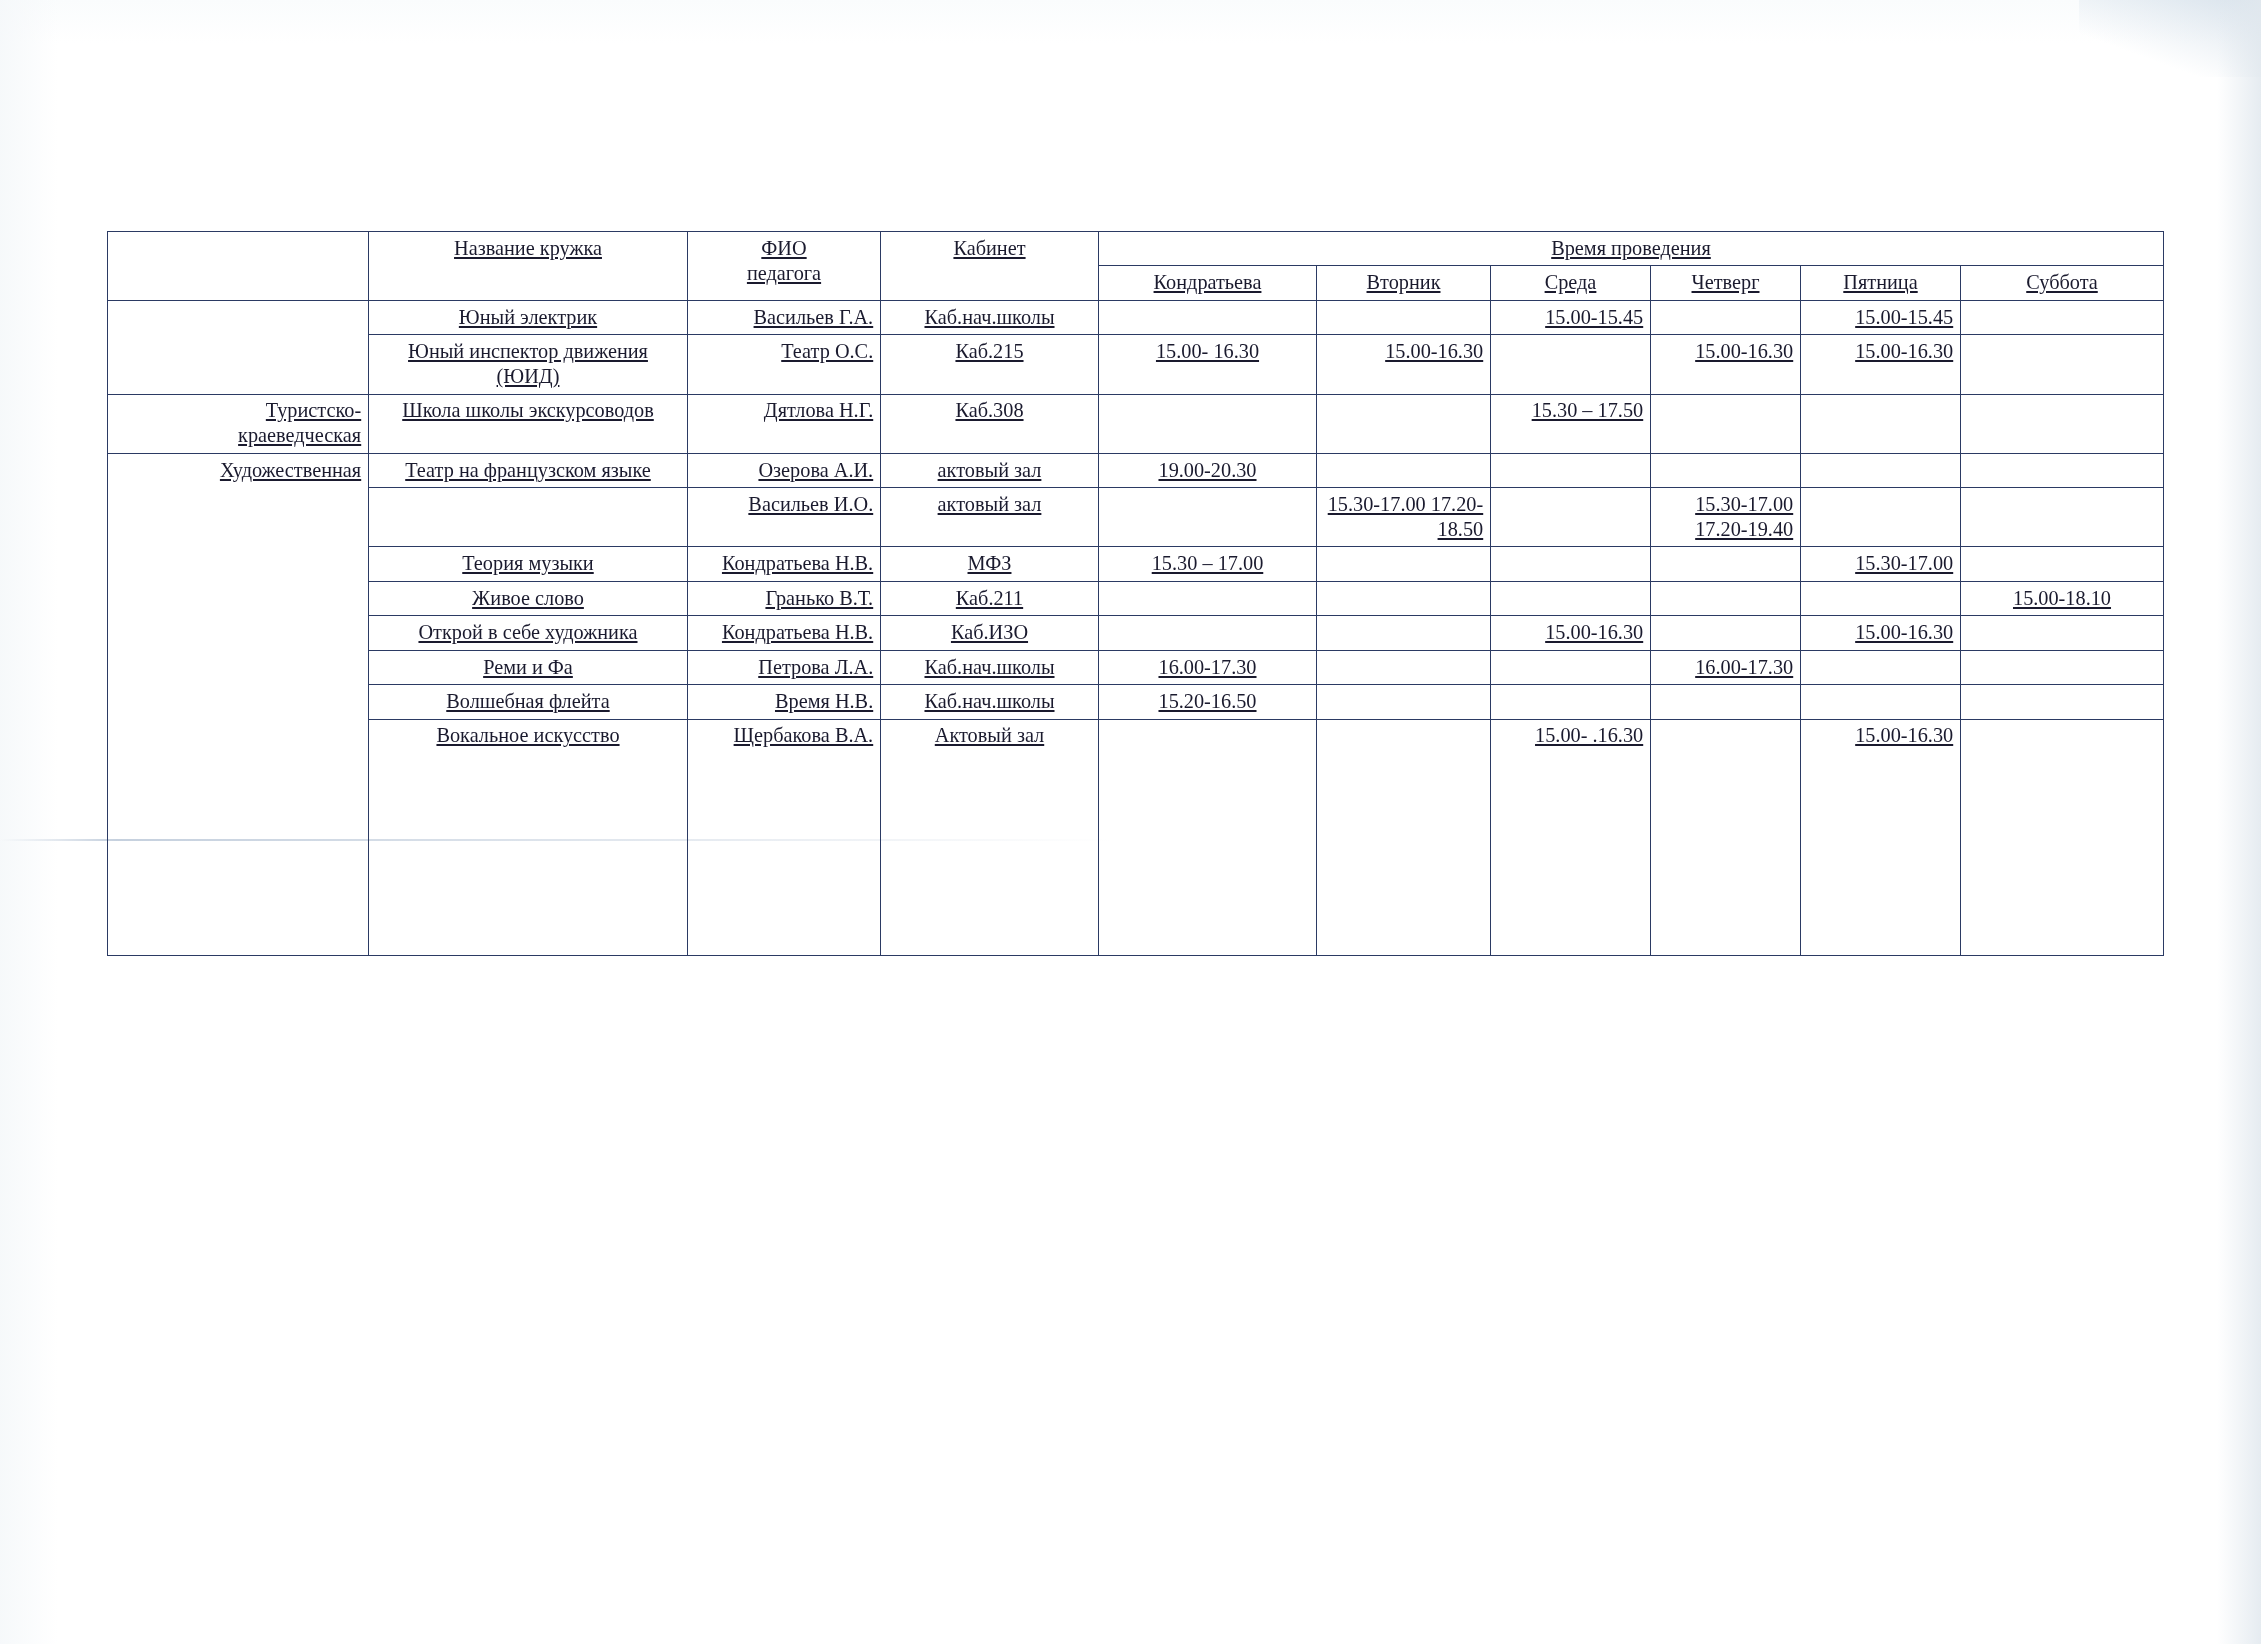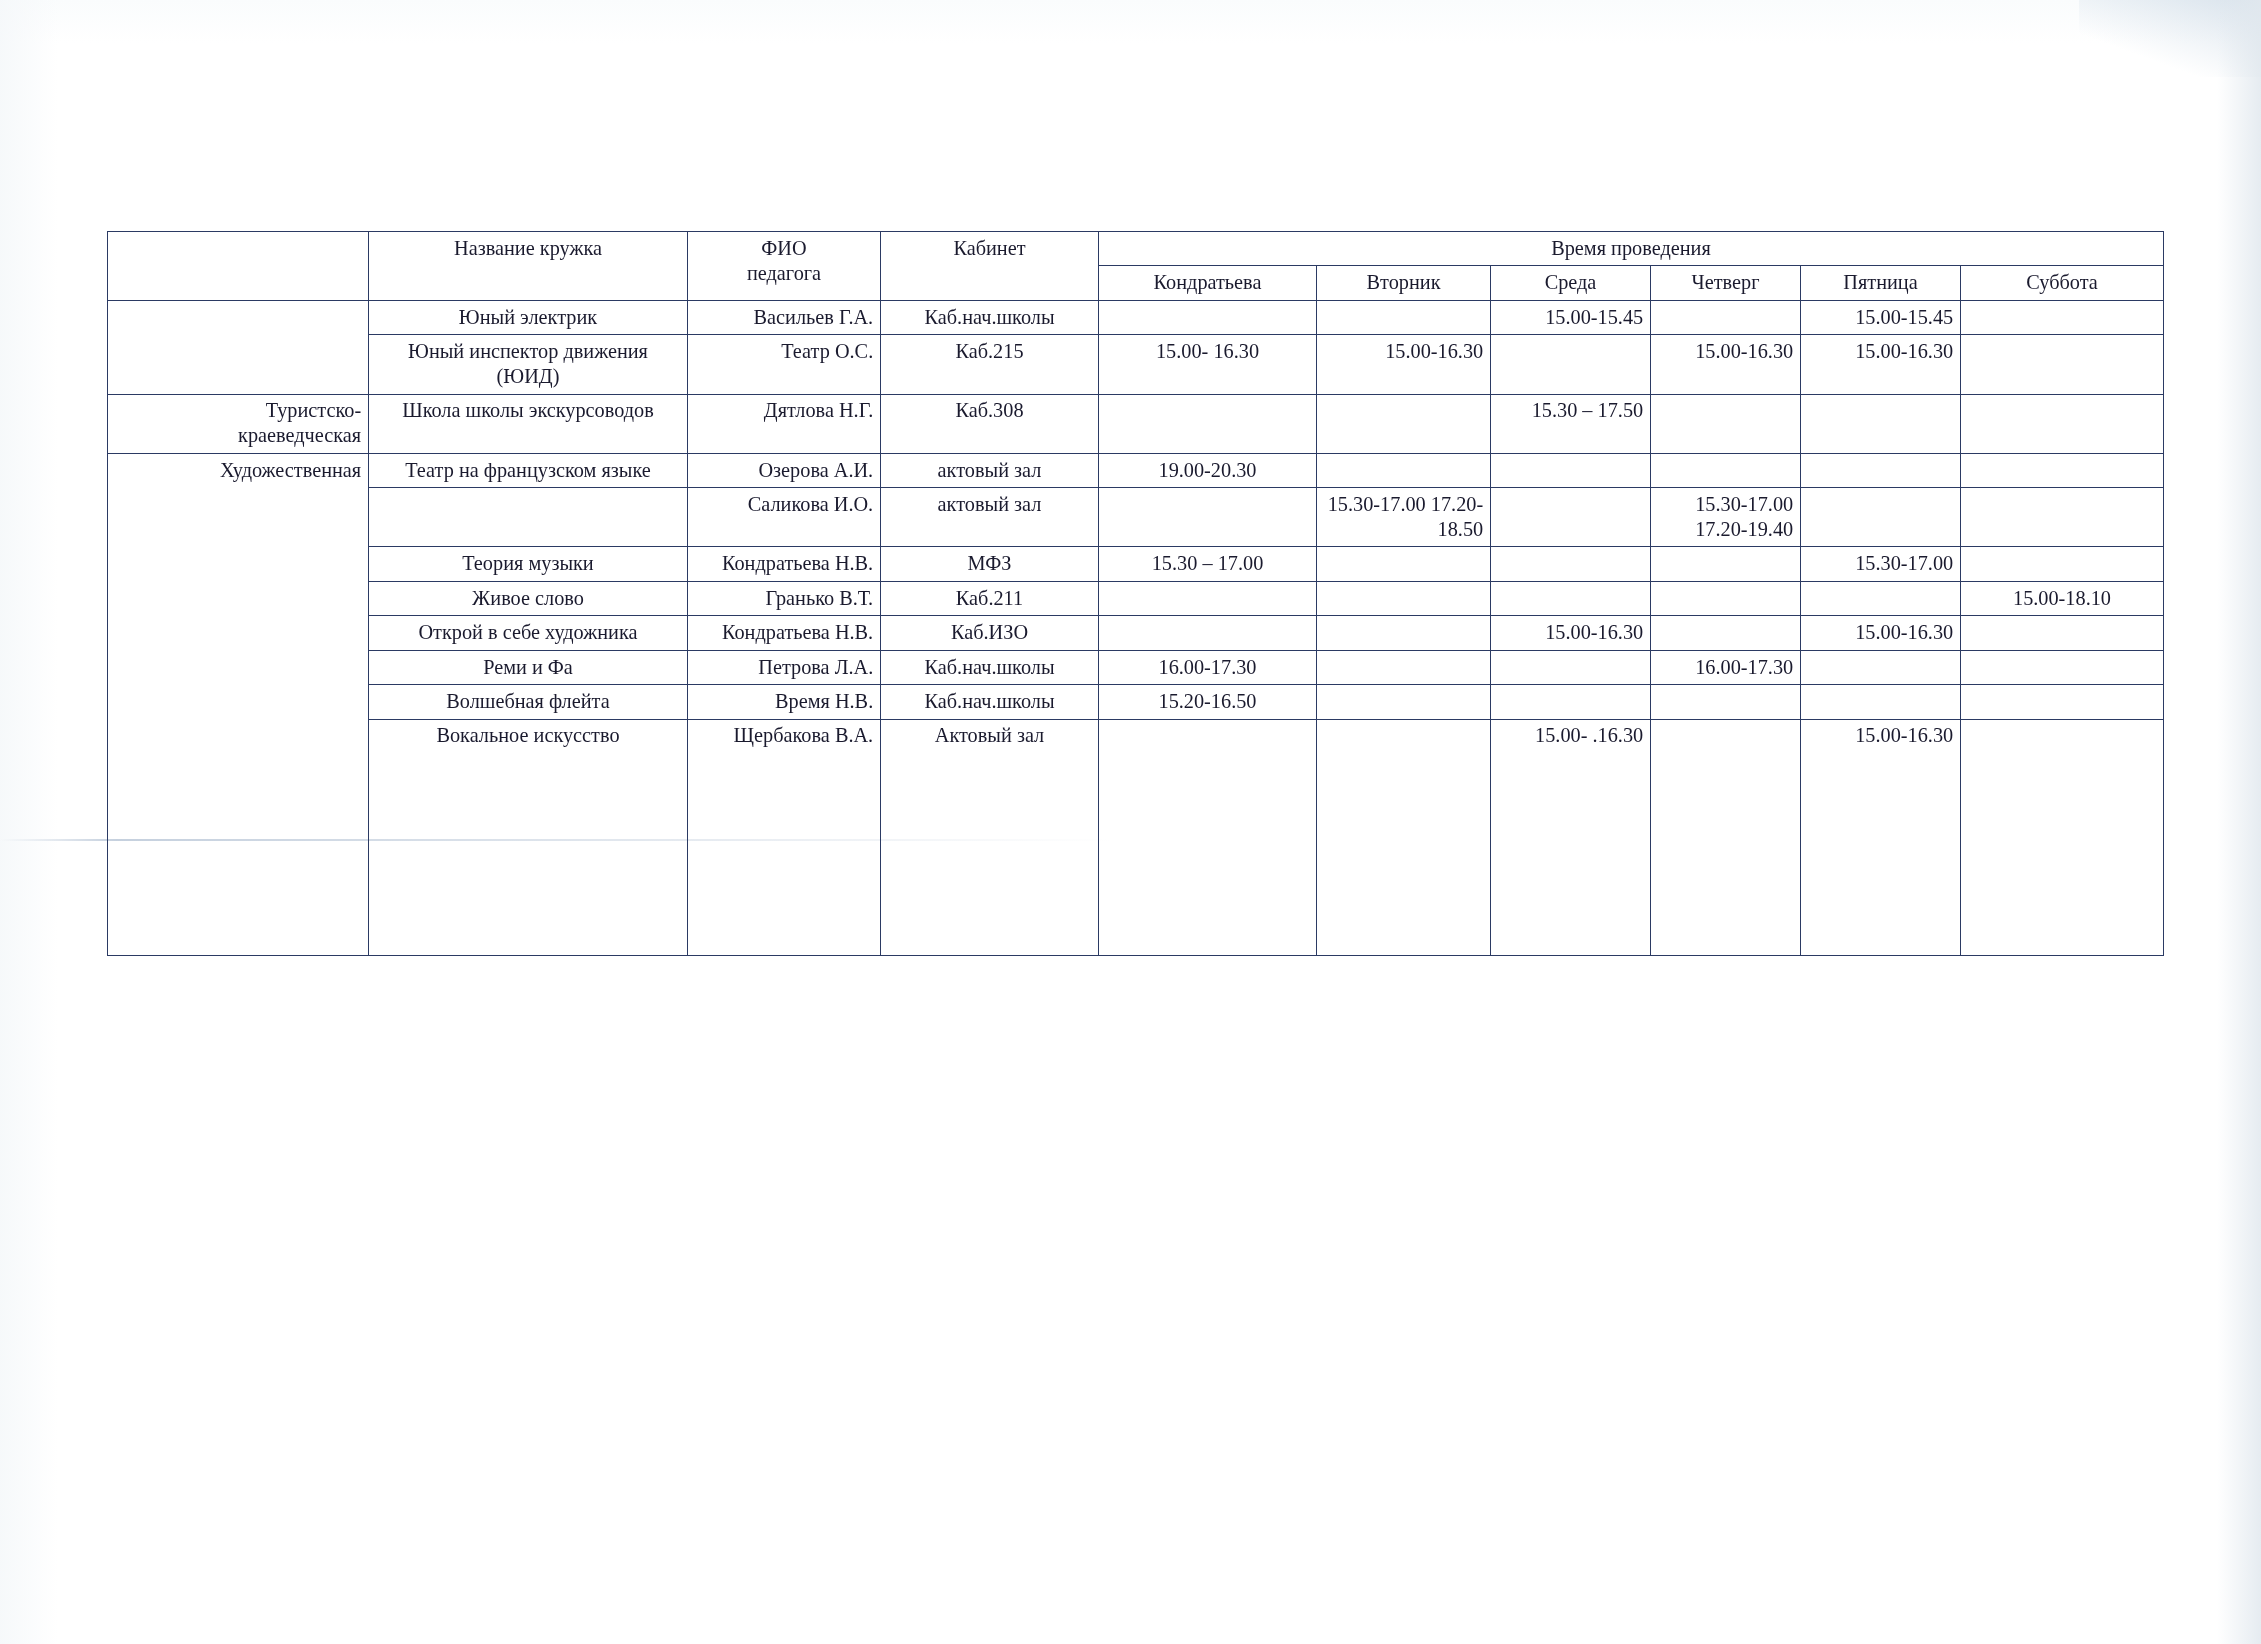--- a/index.html
+++ b/index.html
@@ -58,20 +58,21 @@
     position: absolute;
     left: 107px;
     top: 231px;
     width: 2055px;
   }
   table.schedule {
     border-collapse: collapse;
     table-layout: fixed;
     width: 2055px;
     border: 1.5px solid #2b3a63;
+    text-decoration: underline;
   }
   table.schedule td,
   table.schedule th {
     border: 1.5px solid #2b3a63;
     vertical-align: top;
     padding: 3.9px 6.8px 4.8px 6.8px;
     font-size: 20.3px;
     line-height: 1.22;
     font-weight: normal;
   }
@@ -196,21 +197,21 @@
         <td class="ctr">19.00-20.30</td>
         <td class="ctr"></td>
         <td class="lft"></td>
         <td class="lft"></td>
         <td class="lft"></td>
         <td class="ctr"></td>
       </tr>
 
       <tr>
         <td class="ctr"></td>
-        <td class="lft">Саликова И.О.</td>
+        <td class="lft">Васильев И.О.</td>
         <td class="ctr">актовый зал</td>
         <td class="ctr"></td>
         <td class="lft">15.30-17.00 17.20-18.50</td>
         <td class="lft"></td>
         <td class="lft">15.30-17.00 17.20-19.40</td>
         <td class="lft"></td>
         <td class="ctr"></td>
       </tr>
 
       <tr>

